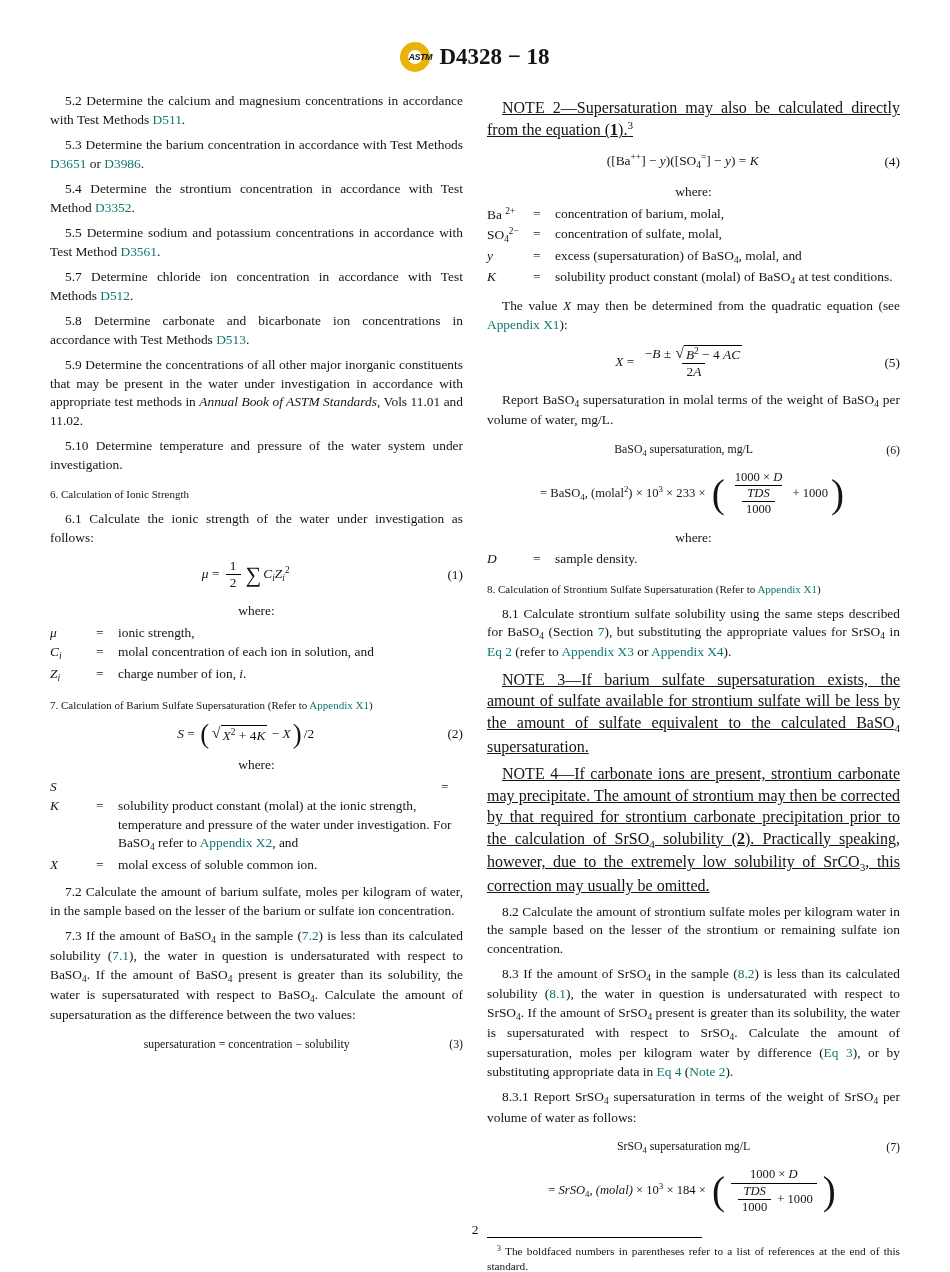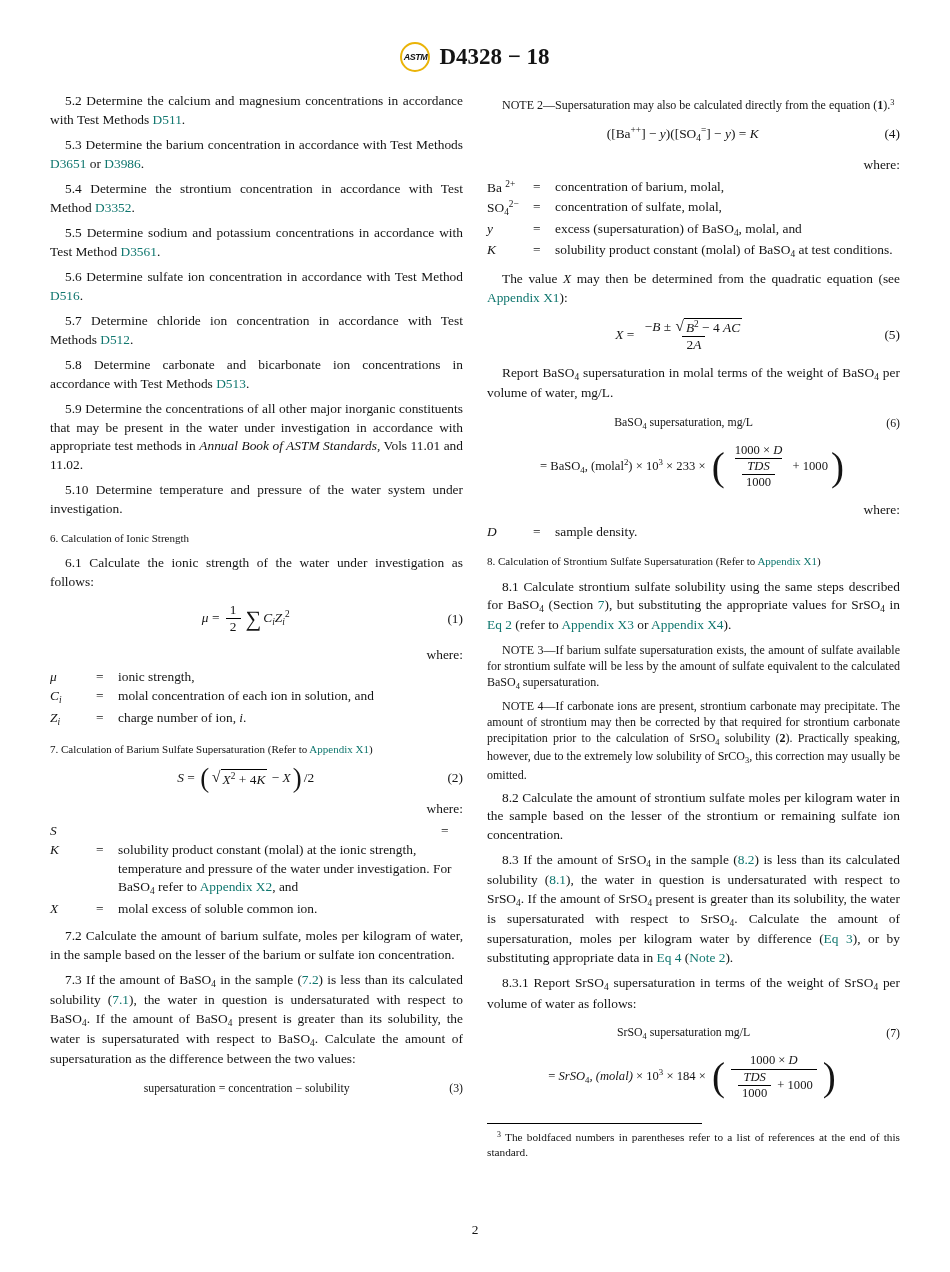--- a/index.html
+++ b/index.html
@@ -2,30 +2,30 @@
 <html><head>
 <meta charset="utf-8">
 <style>
   html,body{margin:0;padding:0;}
   body{
     width:950px;height:1272px;background:#ffffff;color:#141414;
     font-family:"Liberation Serif",serif;position:relative;overflow:hidden;
   }
   .page{padding:42px 50px 0;}
   .header{display:flex;justify-content:center;align-items:center;gap:9px;margin-bottom:20px;}
-  .logo-ring{width:30px;height:30px;border:2px solid #eab308;border-radius:50%;
-    display:flex;align-items:center;justify-content:center;box-sizing:border-box;}
+  .logo-ring{width:30px;height:30px;border:8px solid #eab308;border-radius:50%;
+    display:flex;align-items:center;justify-content:flex-start;box-sizing:border-box;}
   .logo-text{font-family:"Liberation Sans",sans-serif;font-size:9px;font-weight:bold;font-style:italic;letter-spacing:-0.5px;}
   .doc-id{font-weight:bold;font-size:23px;}
   .columns{display:flex;gap:24px;}
   .col{flex:1;font-size:13.4px;line-height:1.38;text-align:justify;}
   .para{margin:0 0 7px;text-indent:15px;}
   .heading{font-weight:normal;margin:13px 0 8px;padding-left:14px;text-indent:-14px;text-align:left;font-size:11px;}
-  .note{font-size:12px;line-height:1.34;margin:5px 0 6px;text-indent:15px;}
-  .where{margin:5px 0 3px;text-indent:0;text-align:right;}
+  .note{font-size:16px;line-height:1.34;margin:5px 0 6px;text-indent:15px;text-decoration:underline;}
+  .where{margin:5px 0 3px;text-indent:0;text-align:center;}
   .deflist{margin:0 0 9px;}
   .defrow{display:flex;text-align:left;margin:1px 0;justify-content:space-between;}
   .defterm{flex:0 0 46px;}
   .defeq{flex:0 0 22px;}
   .defdef{flex:1;}
   .equation{display:flex;align-items:center;margin:11px 0;}
   .eq-body{flex:1;text-align:center;}
   .eq-num{flex:0 0 auto;padding-left:6px;}
   .sm{font-size:11.8px;}
   .md{font-size:12.6px;}
@@ -59,21 +59,20 @@
     <span class="doc-id">D4328 − 18</span>
   </header>
 
   <div class="columns">
 
     <div class="col">
       <p class="para">5.2 Determine the calcium and magnesium concentrations in accordance with Test Methods <span class="link">D511</span>.</p>
       <p class="para">5.3 Determine the barium concentration in accordance with Test Methods <span class="link">D3651</span> or <span class="link">D3986</span>.</p>
       <p class="para">5.4 Determine the strontium concentration in accordance with Test Method <span class="link">D3352</span>.</p>
       <p class="para">5.5 Determine sodium and potassium concentrations in accordance with Test Method <span class="link">D3561</span>.</p>
-      <p class="para">5.6 Determine sulfate ion concentration in accordance with Test Method <span class="link">D516</span>.</p>
       <p class="para">5.7 Determine chloride ion concentration in accordance with Test Methods <span class="link">D512</span>.</p>
       <p class="para">5.8 Determine carbonate and bicarbonate ion concentrations in accordance with Test Methods <span class="link">D513</span>.</p>
       <p class="para">5.9 Determine the concentrations of all other major inorganic constituents that may be present in the water under investigation in accordance with appropriate test methods in <span class="i">Annual Book of ASTM Standards</span>, Vols 11.01 and 11.02.</p>
       <p class="para">5.10 Determine temperature and pressure of the water system under investigation.</p>
 
       <h3 class="heading">6. Calculation of Ionic Strength</h3>
       <p class="para">6.1 Calculate the ionic strength of the water under investigation as follows:</p>
 
       <div class="equation">
         <span class="eq-body"><span class="i">μ</span> = <span class="frac">

